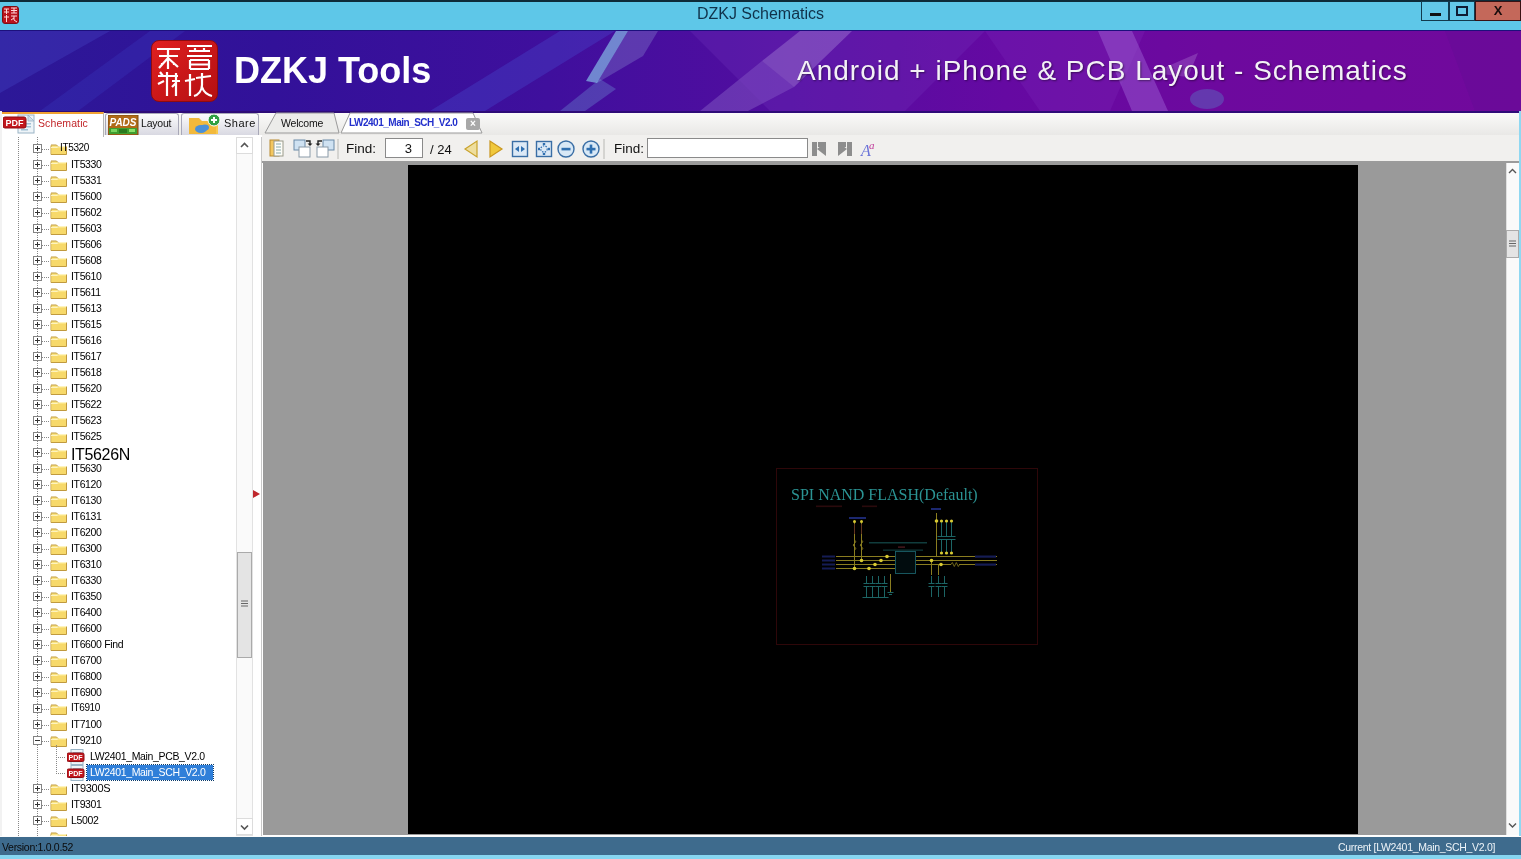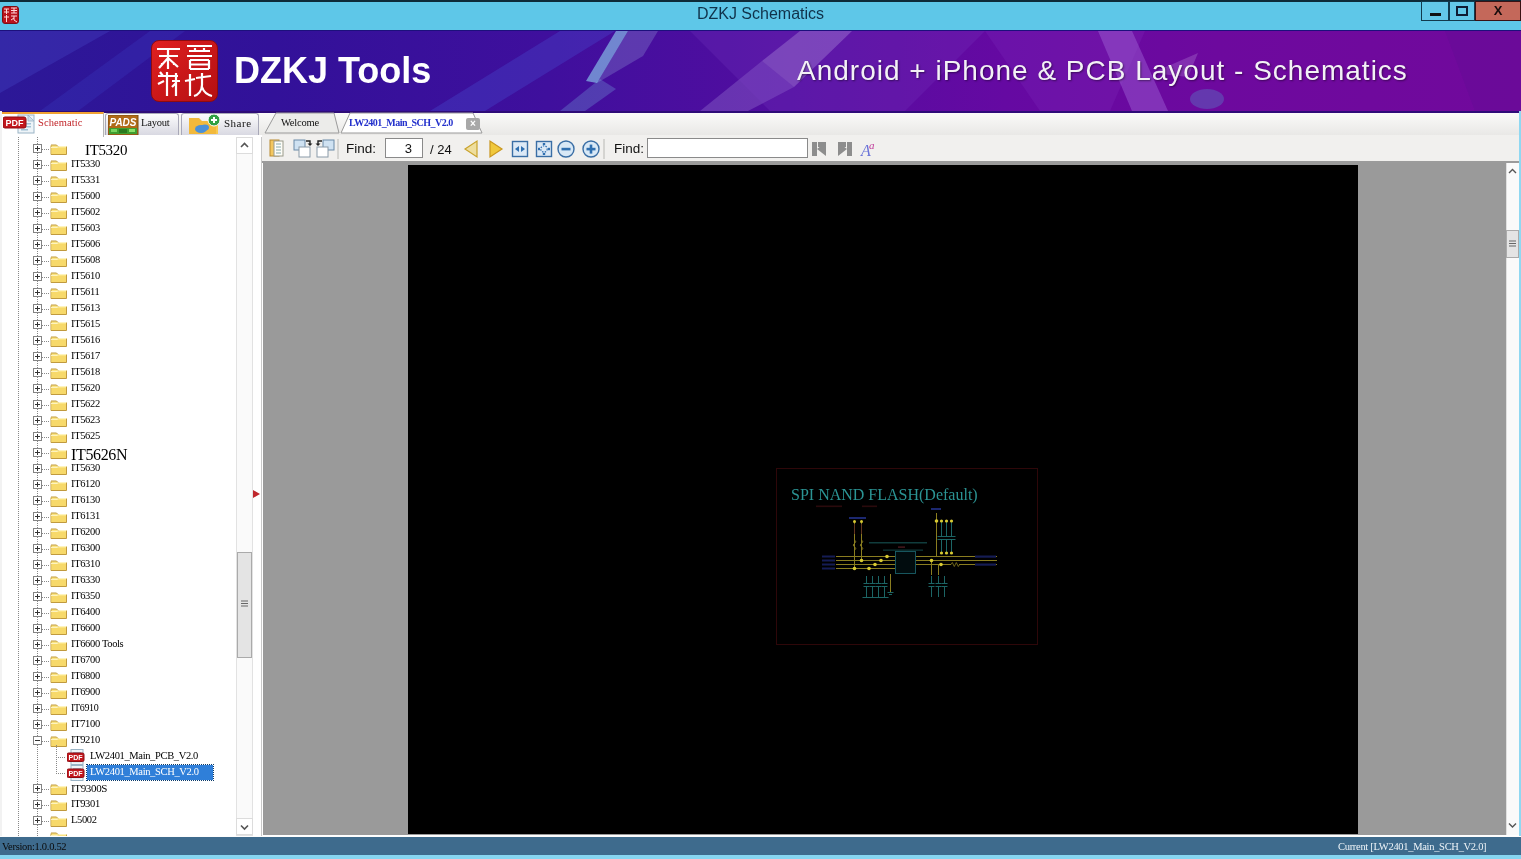--- a/index.html
+++ b/index.html
@@ -1,18 +1,18 @@
 <!DOCTYPE html>
 <html><head><meta charset="utf-8"><title>DZKJ Schematics</title>
 <style>
 *{margin:0;padding:0;box-sizing:border-box}
 body{width:1521px;height:859px;position:relative;overflow:hidden;
  font-family:"Liberation Sans",sans-serif;background:#fff}
 .abs{position:absolute}
-.mono{font-family:Liberation Serif, serif}
+.mono{font-family:Liberation Sans, sans-serif}
 </style></head>
 <body>
 
 <div class="abs" style="left:0;top:0;width:1521px;height:31px;background:#5ec7e8;border-top:2px solid #0e2b39"></div>
 <div class="abs" style="left:2px;top:6px;width:17px;height:18px;background:#b8131c;border-radius:3px;border:1px solid #7d0e14"></div>
 <svg class="abs" style="left:3px;top:7px" width="15" height="16" viewBox="0 0 15 16">
  <g stroke="#ffd9d9" stroke-width="1" fill="none">
   <path d="M1,2 L6,2 M1,5 L6,5 M3.5,2 L3.5,7 M8,1 L14,1 M8,3.5 L14,3.5 M8,6 L14,6 M11,1 L11,6"></path>
   <path d="M1,10 L6,10 M3.5,8 L3.5,15 M8,9 L14,9 M11,9 L11,13 M8,13 L11,11 M11,13 L14,15"></path>
  </g>
@@ -186,21 +186,21 @@
     <svg class="abs" style="left:33px;top:7.0px" width="9" height="9" viewBox="0 0 9 9">
  <rect x="0.5" y="0.5" width="8" height="8" fill="#fff" stroke="#848484"></rect>
       <rect x="2" y="4" width="5" height="1" fill="#333"></rect>
       <rect x="4" y="2" width="1" height="5" fill="#333"></rect>
     </svg>
     <svg class="abs" style="left:50px;top:4.5px" width="18" height="14" viewBox="0 0 18 14">
  <path d="M1,3.5 L1,12.5 L16.5,12.5 L16.5,4.5 L8,4.5 L6.5,3 L1,3" fill="#fbe483" stroke="#c09a3f" stroke-width="1"></path>
  <path d="M1,5.5 L7,5.5 L8.5,4.5 L16.5,4.5" fill="none" stroke="#fdf3c0" stroke-width="1"></path>
  <rect x="1.5" y="6" width="14.5" height="6" fill="#f7d96a"></rect>
 </svg>
-    <div class="abs mono" style="left:85px;top:5px;font-size:15px;letter-spacing:-0.35px;color:#000;white-space:pre">IT5320</div>
+    <div class="abs mono" style="left:60px;top:5px;font-size:10px;letter-spacing:-0.35px;color:#000;white-space:pre">IT5320</div>
     <div class="abs" style="left:42px;top:28px;width:8px;height:1px;background-image:repeating-linear-gradient(90deg,#888 0 1px,transparent 1px 2px)"></div>
     <svg class="abs" style="left:33px;top:23.0px" width="9" height="9" viewBox="0 0 9 9">
  <rect x="0.5" y="0.5" width="8" height="8" fill="#fff" stroke="#848484"></rect>
       <rect x="2" y="4" width="5" height="1" fill="#333"></rect>
       <rect x="4" y="2" width="1" height="5" fill="#333"></rect>
     </svg>
     <svg class="abs" style="left:50px;top:20.5px" width="18" height="14" viewBox="0 0 18 14">
  <path d="M1,3.5 L1,12.5 L16.5,12.5 L16.5,4.5 L8,4.5 L6.5,3 L1,3" fill="#fbe483" stroke="#c09a3f" stroke-width="1"></path>
  <path d="M1,5.5 L7,5.5 L8.5,4.5 L16.5,4.5" fill="none" stroke="#fdf3c0" stroke-width="1"></path>
  <rect x="1.5" y="6" width="14.5" height="6" fill="#f7d96a"></rect>
@@ -558,21 +558,21 @@
     <svg class="abs" style="left:33px;top:503.0px" width="9" height="9" viewBox="0 0 9 9">
  <rect x="0.5" y="0.5" width="8" height="8" fill="#fff" stroke="#848484"></rect>
       <rect x="2" y="4" width="5" height="1" fill="#333"></rect>
       <rect x="4" y="2" width="1" height="5" fill="#333"></rect>
     </svg>
     <svg class="abs" style="left:50px;top:500.5px" width="18" height="14" viewBox="0 0 18 14">
  <path d="M1,3.5 L1,12.5 L16.5,12.5 L16.5,4.5 L8,4.5 L6.5,3 L1,3" fill="#fbe483" stroke="#c09a3f" stroke-width="1"></path>
  <path d="M1,5.5 L7,5.5 L8.5,4.5 L16.5,4.5" fill="none" stroke="#fdf3c0" stroke-width="1"></path>
  <rect x="1.5" y="6" width="14.5" height="6" fill="#f7d96a"></rect>
 </svg>
-    <div class="abs mono" style="left:71px;top:501px;font-size:10.5px;letter-spacing:-0.35px;color:#000;white-space:pre">IT6600 Tools</div>
+    <div class="abs mono" style="left:71px;top:501px;font-size:10.5px;letter-spacing:-0.35px;color:#000;white-space:pre">IT6600 Find</div>
     <div class="abs" style="left:42px;top:524px;width:8px;height:1px;background-image:repeating-linear-gradient(90deg,#888 0 1px,transparent 1px 2px)"></div>
     <svg class="abs" style="left:33px;top:519.0px" width="9" height="9" viewBox="0 0 9 9">
  <rect x="0.5" y="0.5" width="8" height="8" fill="#fff" stroke="#848484"></rect>
       <rect x="2" y="4" width="5" height="1" fill="#333"></rect>
       <rect x="4" y="2" width="1" height="5" fill="#333"></rect>
     </svg>
     <svg class="abs" style="left:50px;top:516.5px" width="18" height="14" viewBox="0 0 18 14">
  <path d="M1,3.5 L1,12.5 L16.5,12.5 L16.5,4.5 L8,4.5 L6.5,3 L1,3" fill="#fbe483" stroke="#c09a3f" stroke-width="1"></path>
  <path d="M1,5.5 L7,5.5 L8.5,4.5 L16.5,4.5" fill="none" stroke="#fdf3c0" stroke-width="1"></path>
  <rect x="1.5" y="6" width="14.5" height="6" fill="#f7d96a"></rect>

